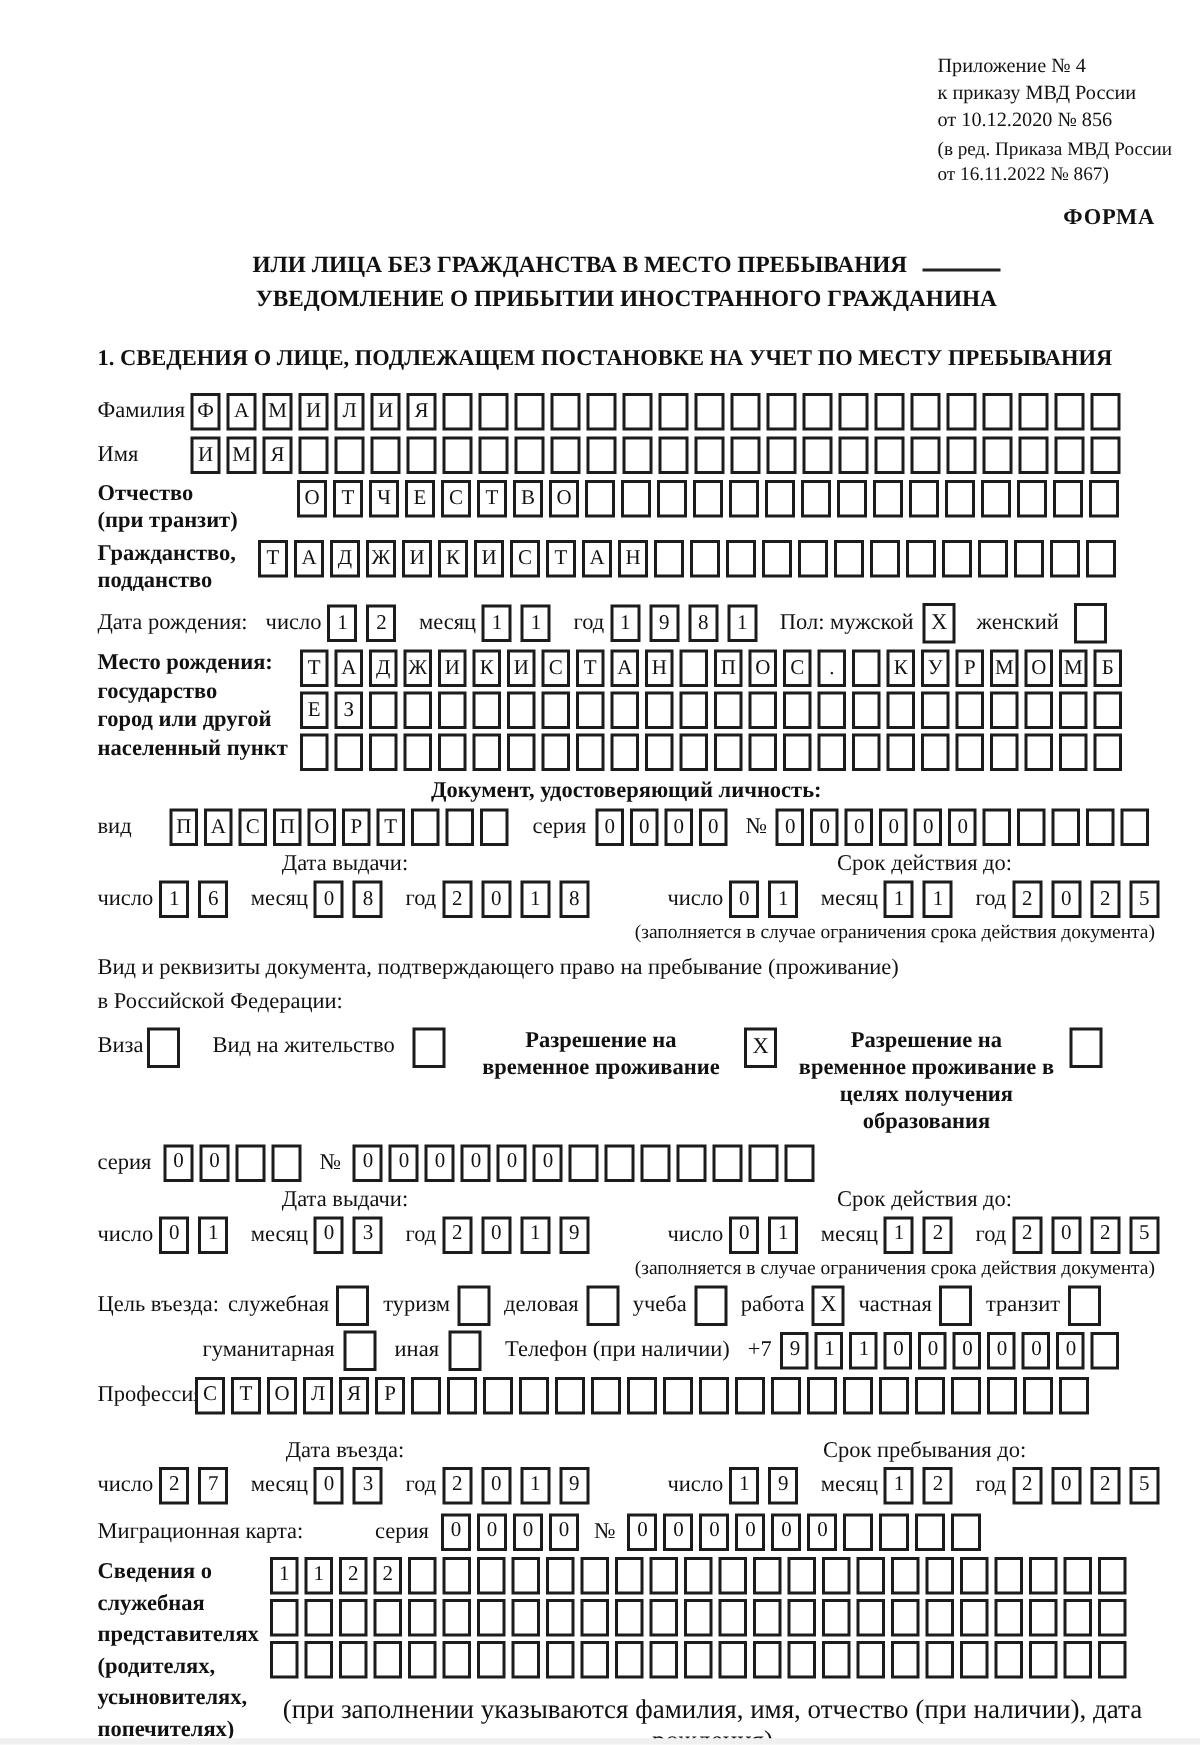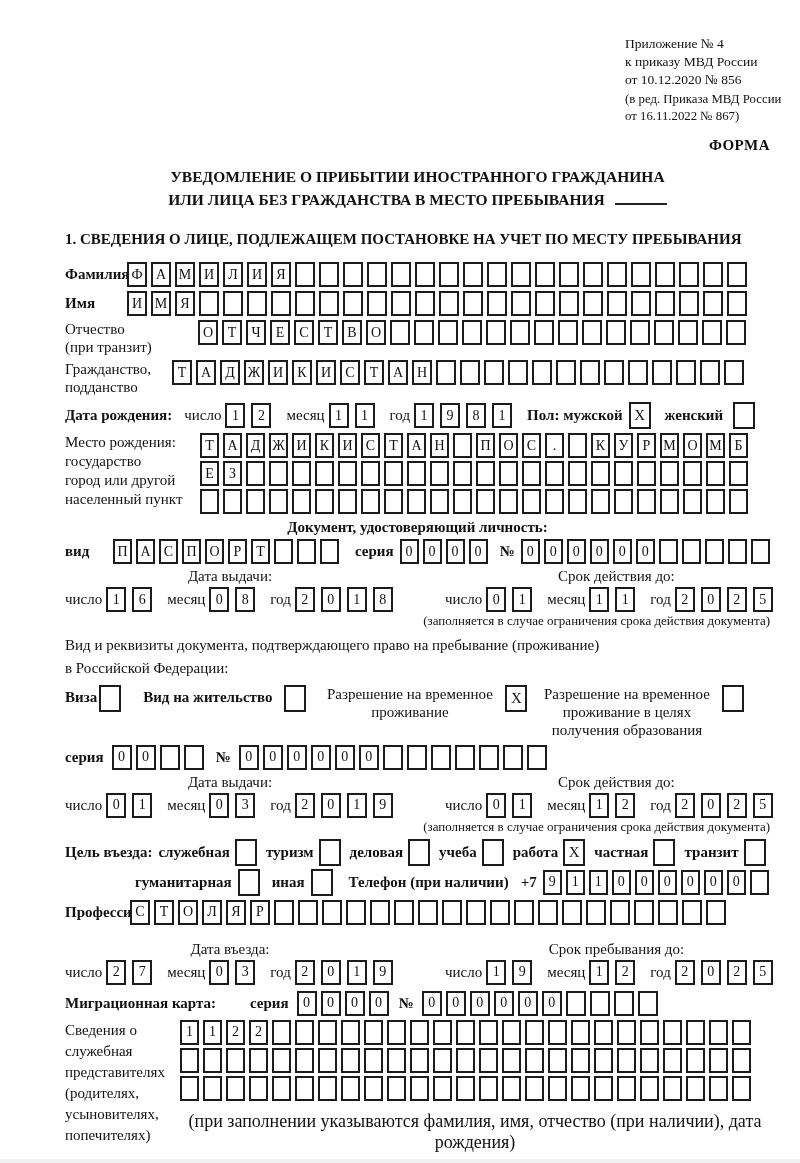--- a/index.html
+++ b/index.html
@@ -15,22 +15,22 @@
   .title{text-align:center;font-weight:bold;margin-top:12px;font-size:15.5px;line-height:1.45;}
   .blank{display:inline-block;width:52px;height:13px;border-bottom:2px solid #222;margin-left:10px;}
   .sec{font-weight:bold;margin-top:20px;font-size:15px;}
   .row{display:flex;align-items:flex-start;}
   .cells{display:flex;flex:none;}
   .cell{box-sizing:border-box;flex:none;width:20px;height:25px;border:2px solid #1c1c1c;
         margin-right:4px;display:flex;align-items:center;justify-content:center;font-size:14px;background:#fff;}
   .t .cell{width:19px;}
   .cb{box-sizing:border-box;display:inline-flex;flex:none;width:22px;height:27px;border:2px solid #1c1c1c;
       align-items:center;justify-content:center;font-size:15px;background:#fff;}
-  .lbl{line-height:25px;flex:none;font-weight:bold;}
-  .lbl2{line-height:18px;flex:none;}
+  .lbl{line-height:25px;flex:none;}
+  .lbl2{line-height:18px;flex:none;font-weight:bold;}
   .ctr{text-align:center;}
   .stack3 > .cells{margin-bottom:3px;}
   .dhead{text-align:center;}
   .dnums{display:flex;align-items:center;margin-top:2px;}
   .dlbl{margin-right:4px;flex:none;line-height:25px;}
   .dn{margin-right:9px;}
   .dn .cell{margin-right:6px;}
   .note{text-align:right;font-size:13px;margin-top:1px;}
   .daterow{display:flex;}
   .dcol-l{width:380px;flex:none;}
@@ -49,24 +49,24 @@
     <div>от 10.12.2020 № 856</div>
     <div class="sub">
       <div>(в ред. Приказа МВД России</div>
       <div>от 16.11.2022 № 867)</div>
     </div>
   </div>
 
   <div class="forma">ФОРМА</div>
 
   <div class="title">
-    <div>УВЕДОМЛЕНИЕ О ПРИБЫТИИ ИНОСТРАННОГО ГРАЖДАНИНА</div>
     <div>
       <span>ИЛИ ЛИЦА БЕЗ ГРАЖДАНСТВА В МЕСТО ПРЕБЫВАНИЯ</span><span class="blank"></span>
     </div>
+    <div>УВЕДОМЛЕНИЕ О ПРИБЫТИИ ИНОСТРАННОГО ГРАЖДАНИНА</div>
   </div>
 
   <div class="sec">1. СВЕДЕНИЯ О ЛИЦЕ, ПОДЛЕЖАЩЕМ ПОСТАНОВКЕ НА УЧЕТ ПО МЕСТУ ПРЕБЫВАНИЯ</div>
 
   <div class="row" style="margin-top:14px">
     <span class="lbl" style="width:62px">Фамилия</span>
     <span class="cells">
         <span class="cell">Ф</span>
         <span class="cell">А</span>
         <span class="cell">М</span>

